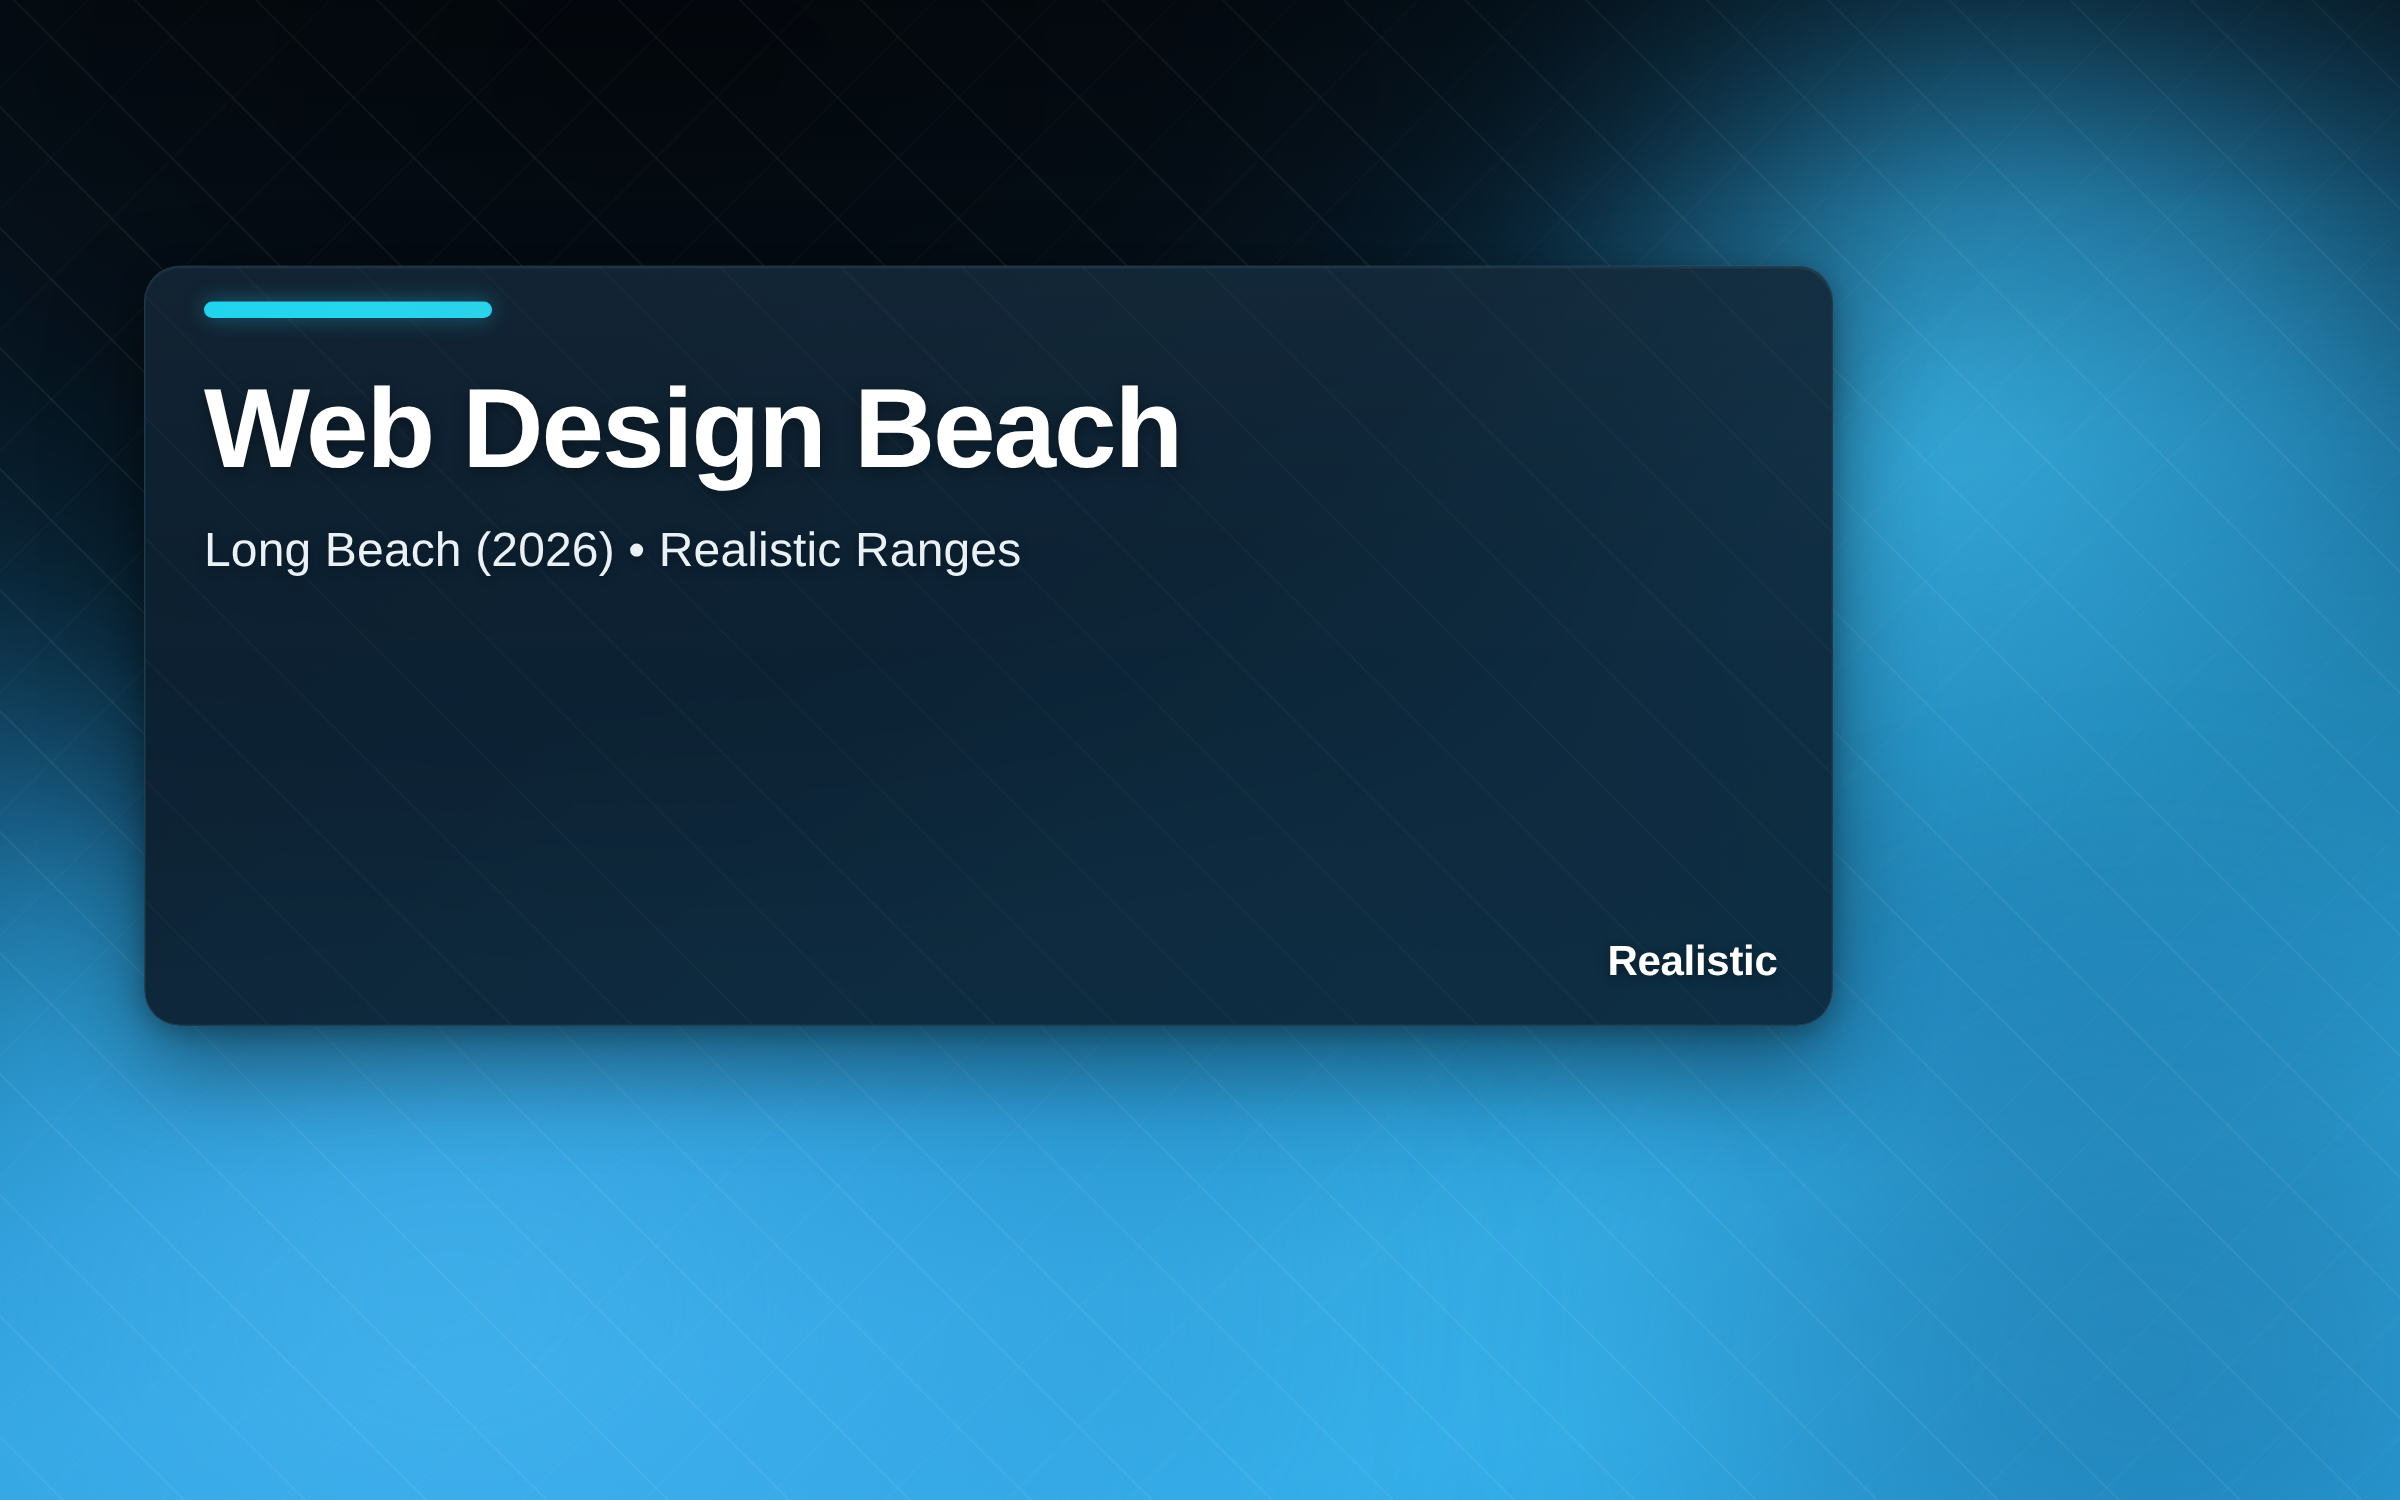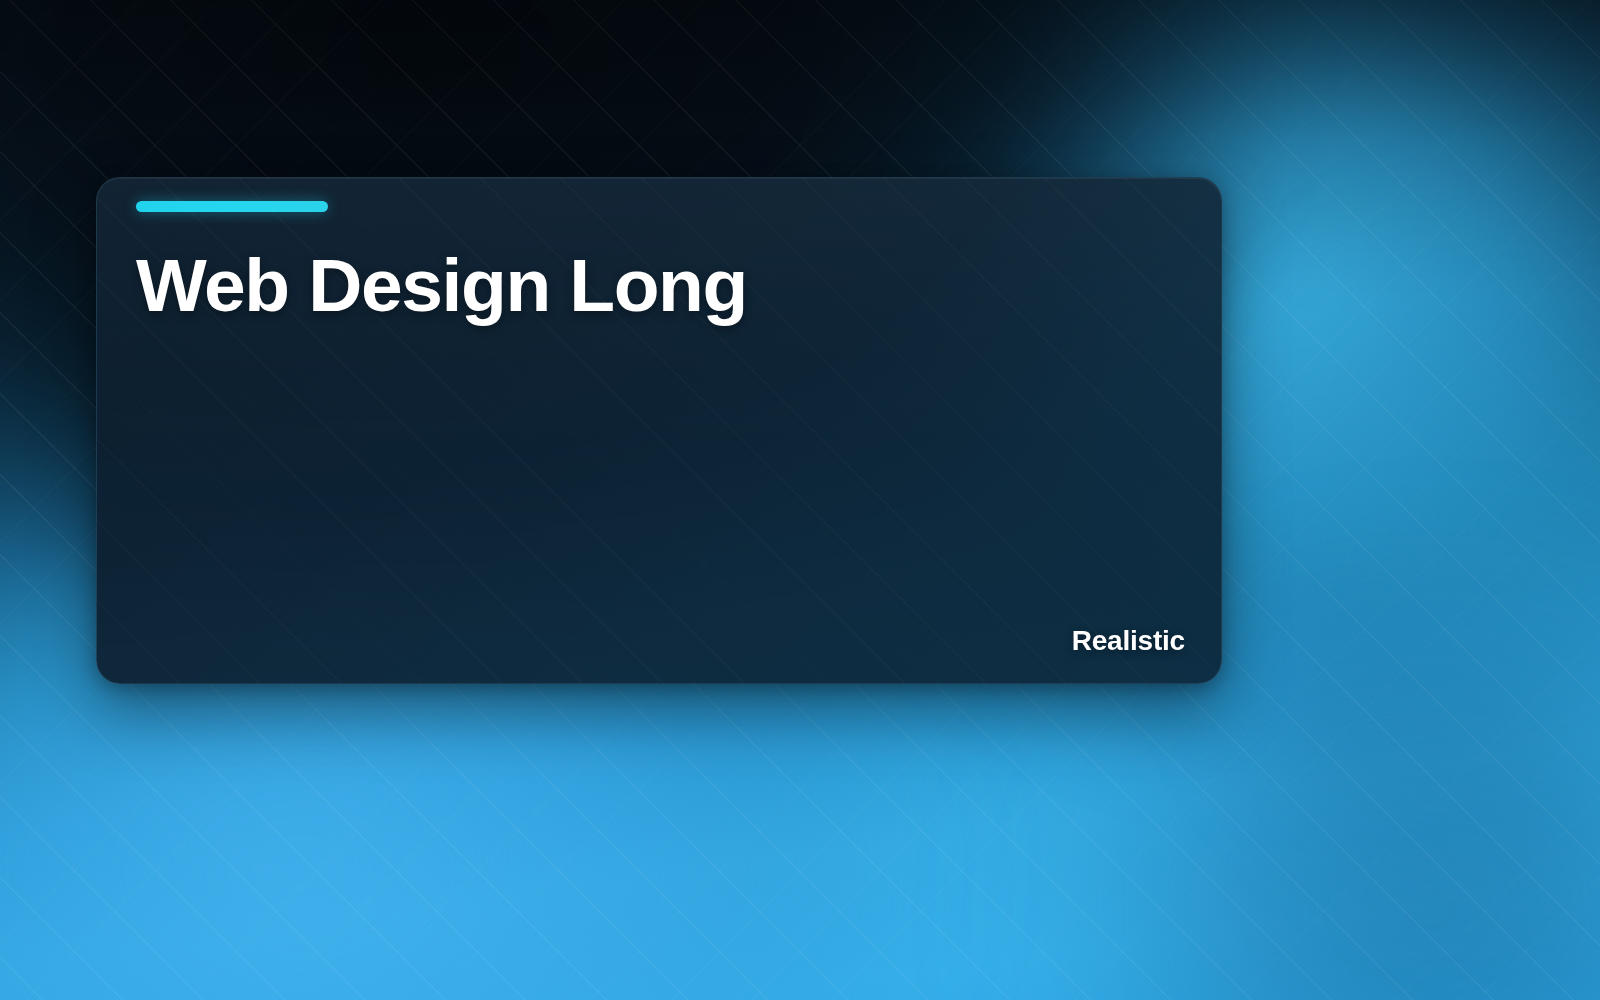--- a/index.html
+++ b/index.html
@@ -273,22 +273,23 @@
   <div class="bg-vignette"></div>
 
   <div id="hero-card">
     <div class="card-stripes"></div>
     <div class="card-sheen"></div>
 
     <div class="card-inner">
 
       <div id="accent-bar"></div>
 
-      <h1 id="hero-title">Web Design Long</h1>
-
+      <h1 id="hero-title">Web Design Beach</h1>
+
+      <p id="hero-subtitle">Long Beach (2026) • Realistic Ranges</p>
 
       <div class="spacer"></div>
 
       <div id="brand-row">
         <span id="brand-name">Realistic</span>
       </div>
 
     </div>
   </div>
 

